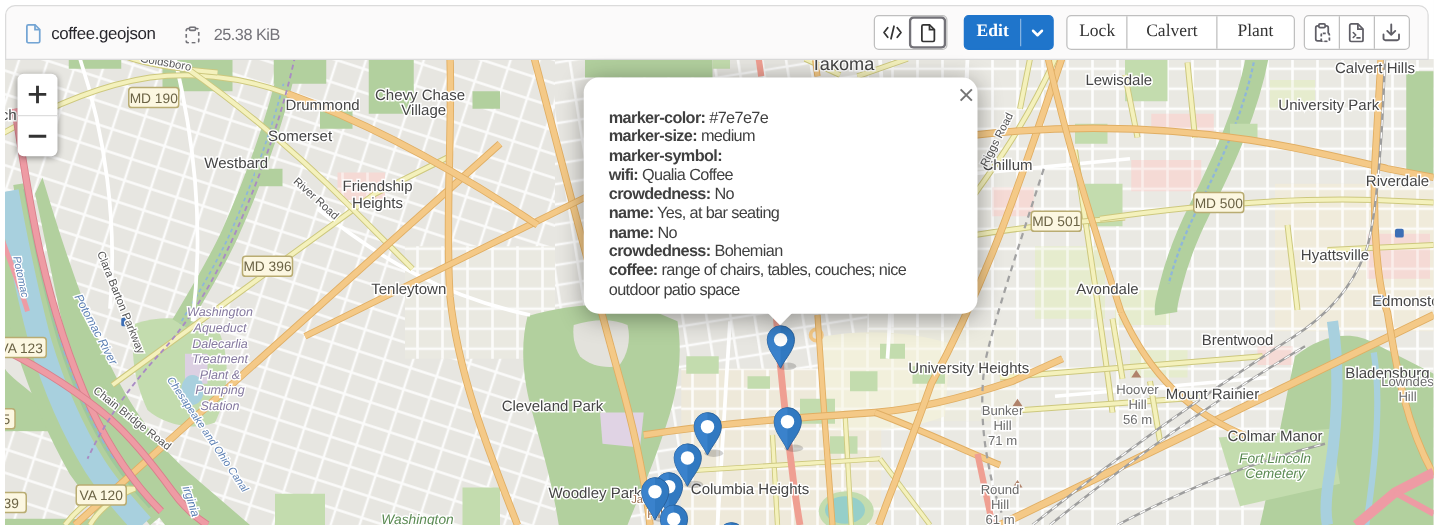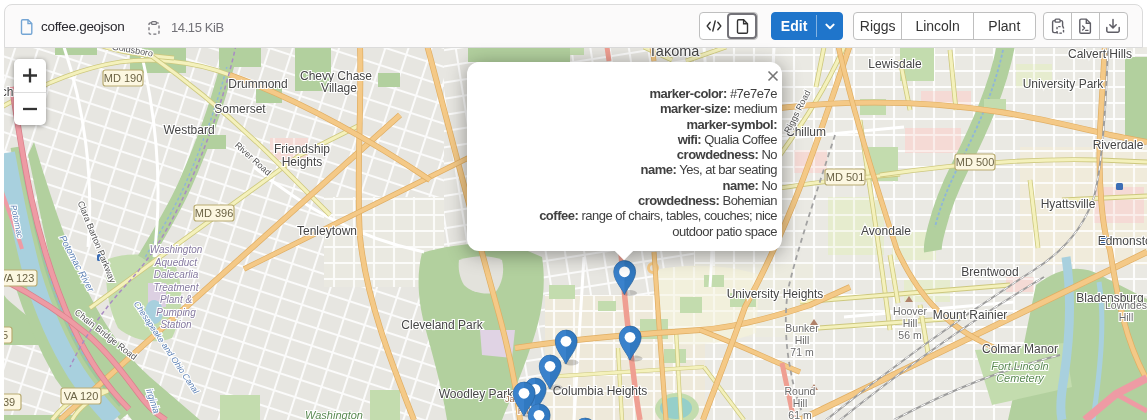--- a/index.html
+++ b/index.html
@@ -1,24 +1,24 @@
 <!DOCTYPE html>
 <html><head>
 <meta charset="utf-8">
 <style>
   html,body{margin:0;padding:0;background:#fff;}
   body{width:1147px;height:420px;overflow:hidden;position:relative;font-family:"Liberation Sans",sans-serif;}
   .panel{position:absolute;left:4px;top:4px;width:1137px;height:42px;background:#fbfafa;border:1px solid #dbdbdb;border-radius:8px 8px 0 0;box-sizing:content-box;}
   .fname{position:absolute;left:41px;top:19px;font-size:13.5px;font-weight:400;color:#28272d;letter-spacing:-0.3px;z-index:6;}
   .fsize{position:absolute;left:171px;top:20px;font-size:13px;color:#737278;letter-spacing:-0.4px;z-index:6;}
-  .btn{position:absolute;top:12px;height:28px;background:#fff;border:1px solid #bfbfbf;border-radius:4px;box-sizing:border-box;z-index:6;}
+  .btn{position:absolute;top:12px;height:28px;background:#fff;border:1px solid #bfbfbf;border-radius:4px;box-sizing:border-box;z-index:6;font-family:Liberation Serif, serif;}
   .grp{display:flex;align-items:stretch;}
   .grp>div{display:flex;align-items:center;justify-content:center;font-size:14px;color:#333;}
   .map{position:absolute;left:4px;top:47px;width:1143px;height:373px;overflow:hidden;}
-  .popup{position:absolute;left:467px;top:62px;width:315px;height:189px;z-index:30;filter:drop-shadow(0 3px 10px rgba(0,0,0,0.38));text-align:right;}
+  .popup{position:absolute;left:467px;top:62px;width:315px;height:189px;z-index:30;filter:drop-shadow(0 3px 10px rgba(0,0,0,0.38));}
   .pbody{position:absolute;left:0;top:0;width:315px;height:189px;background:#fff;border-radius:12px;}
   .ptip{position:absolute;left:147px;top:174px;width:20px;height:20px;background:#fff;transform:rotate(45deg);}
   .px{position:absolute;left:298px;top:6px;width:16px;height:16px;}
   .pc{position:absolute;left:20px;top:24px;width:290px;font-size:13px;line-height:15.3px;color:#404040;letter-spacing:-0.5px;white-space:nowrap;}
   .pc b{font-weight:700;}
   .zoomctl{position:absolute;left:14px;top:59px;width:32px;height:66px;background:#fff;border-radius:5px;box-shadow:0 1px 5px rgba(0,0,0,0.4);z-index:20;}
   .zp{position:absolute;left:0;top:0;width:32px;height:33px;}
   .zm{position:absolute;left:0;top:33px;width:32px;height:33px;border-top:1px solid #ddd;box-sizing:border-box;}
 </style>
 </head>
@@ -357,21 +357,21 @@
 <div class="panel"></div>
 <svg style="position:absolute;left:20px;top:19px;z-index:6" width="13" height="16" viewBox="0 0 13 16">
  <path d="M1.5 2 A1.2 1.2 0 0 1 2.7 0.8 H8 L11.8 4.6 V14 A1.2 1.2 0 0 1 10.6 15.2 H2.7 A1.2 1.2 0 0 1 1.5 14 Z" fill="none" stroke="#74a5d4" stroke-width="1.4"></path>
  <path d="M8 0.8 V4.6 H11.8" fill="none" stroke="#74a5d4" stroke-width="1.4"></path>
 </svg>
 <div class="fname">coffee.geojson</div>
 <svg style="position:absolute;left:147px;top:21px;z-index:6" width="14" height="14" viewBox="0 0 14 14">
  <rect x="2" y="1.8" width="10" height="11.4" rx="1.5" fill="none" stroke="#737278" stroke-width="1.3" stroke-dasharray="3 2.2"></rect>
  <rect x="4.6" y="0.7" width="4.8" height="2.6" rx="0.9" fill="#fbfafa" stroke="#737278" stroke-width="1.3"></rect>
 </svg>
-<div class="fsize">14.15 KiB</div>
+<div class="fsize">25.38 KiB</div>
 
 <div class="btn grp" style="left:699px;width:59px;">
   <div style="width:28px;">
     <svg width="16" height="12" viewBox="0 0 16 12">
         <path d="M4.2 2.2 L1.2 6 L4.2 9.8 M11.8 2.2 L14.8 6 L11.8 9.8 M9.2 1 L6.8 11" fill="none" stroke="#333" stroke-width="1.4" stroke-linecap="round" stroke-linejoin="round"></path>
       </svg>
   </div>
   <div style="width:31px;border-radius:4px;box-shadow:inset 0 0 0 2px #737278;">
     <svg width="13" height="15" viewBox="0 0 13 15">
         <path d="M1.5 2 A1.2 1.2 0 0 1 2.7 0.8 H7.6 L11.5 4.7 V13 A1.2 1.2 0 0 1 10.3 14.2 H2.7 A1.2 1.2 0 0 1 1.5 13 Z" fill="none" stroke="#333" stroke-width="1.4"></path>
@@ -382,23 +382,23 @@
 <div class="btn grp" style="left:771px;width:72px;background:#1f75cb;border-color:#1f75cb;">
   <div style="width:45px;color:#fff;font-weight:700;font-size:14px;letter-spacing:0.1px;">Edit</div>
   <div style="width:1px;background:rgba(255,255,255,0.45);margin:2px 0;"></div>
   <div style="width:25px;">
       <svg width="10" height="7" viewBox="0 0 10 7">
         <path d="M1.4 1.6 L5 5.2 L8.6 1.6" fill="none" stroke="#fff" stroke-width="2" stroke-linecap="round" stroke-linejoin="round"></path>
       </svg>
     </div>
 </div>
 <div class="btn grp" style="left:853px;width:183px;">
-  <div style="width:48px;">Riggs</div>
+  <div style="width:48px;">Lock</div>
   <div style="width:1px;background:#bfbfbf;"></div>
-  <div style="width:71px;">Lincoln</div>
+  <div style="width:71px;">Calvert</div>
   <div style="width:1px;background:#bfbfbf;"></div>
   <div style="width:62px;">Plant</div>
 </div>
 <div class="btn grp" style="left:1043px;width:85px;">
   <div style="width:28px;">
     <svg width="15" height="16" viewBox="0 0 15 16">
         <rect x="2.6" y="2.6" width="10" height="12" rx="1.5" fill="none" stroke="#5f5e66" stroke-width="1.4"></rect>
         <rect x="5.1" y="1.1" width="5" height="3" rx="0.9" fill="#fff" stroke="#5f5e66" stroke-width="1.4"></rect>
         <rect x="7" y="8.6" width="6.5" height="6.5" rx="1.2" fill="#fff" stroke="#5f5e66" stroke-width="1.4" stroke-dasharray="2.4 1.6"></rect>
       </svg>

